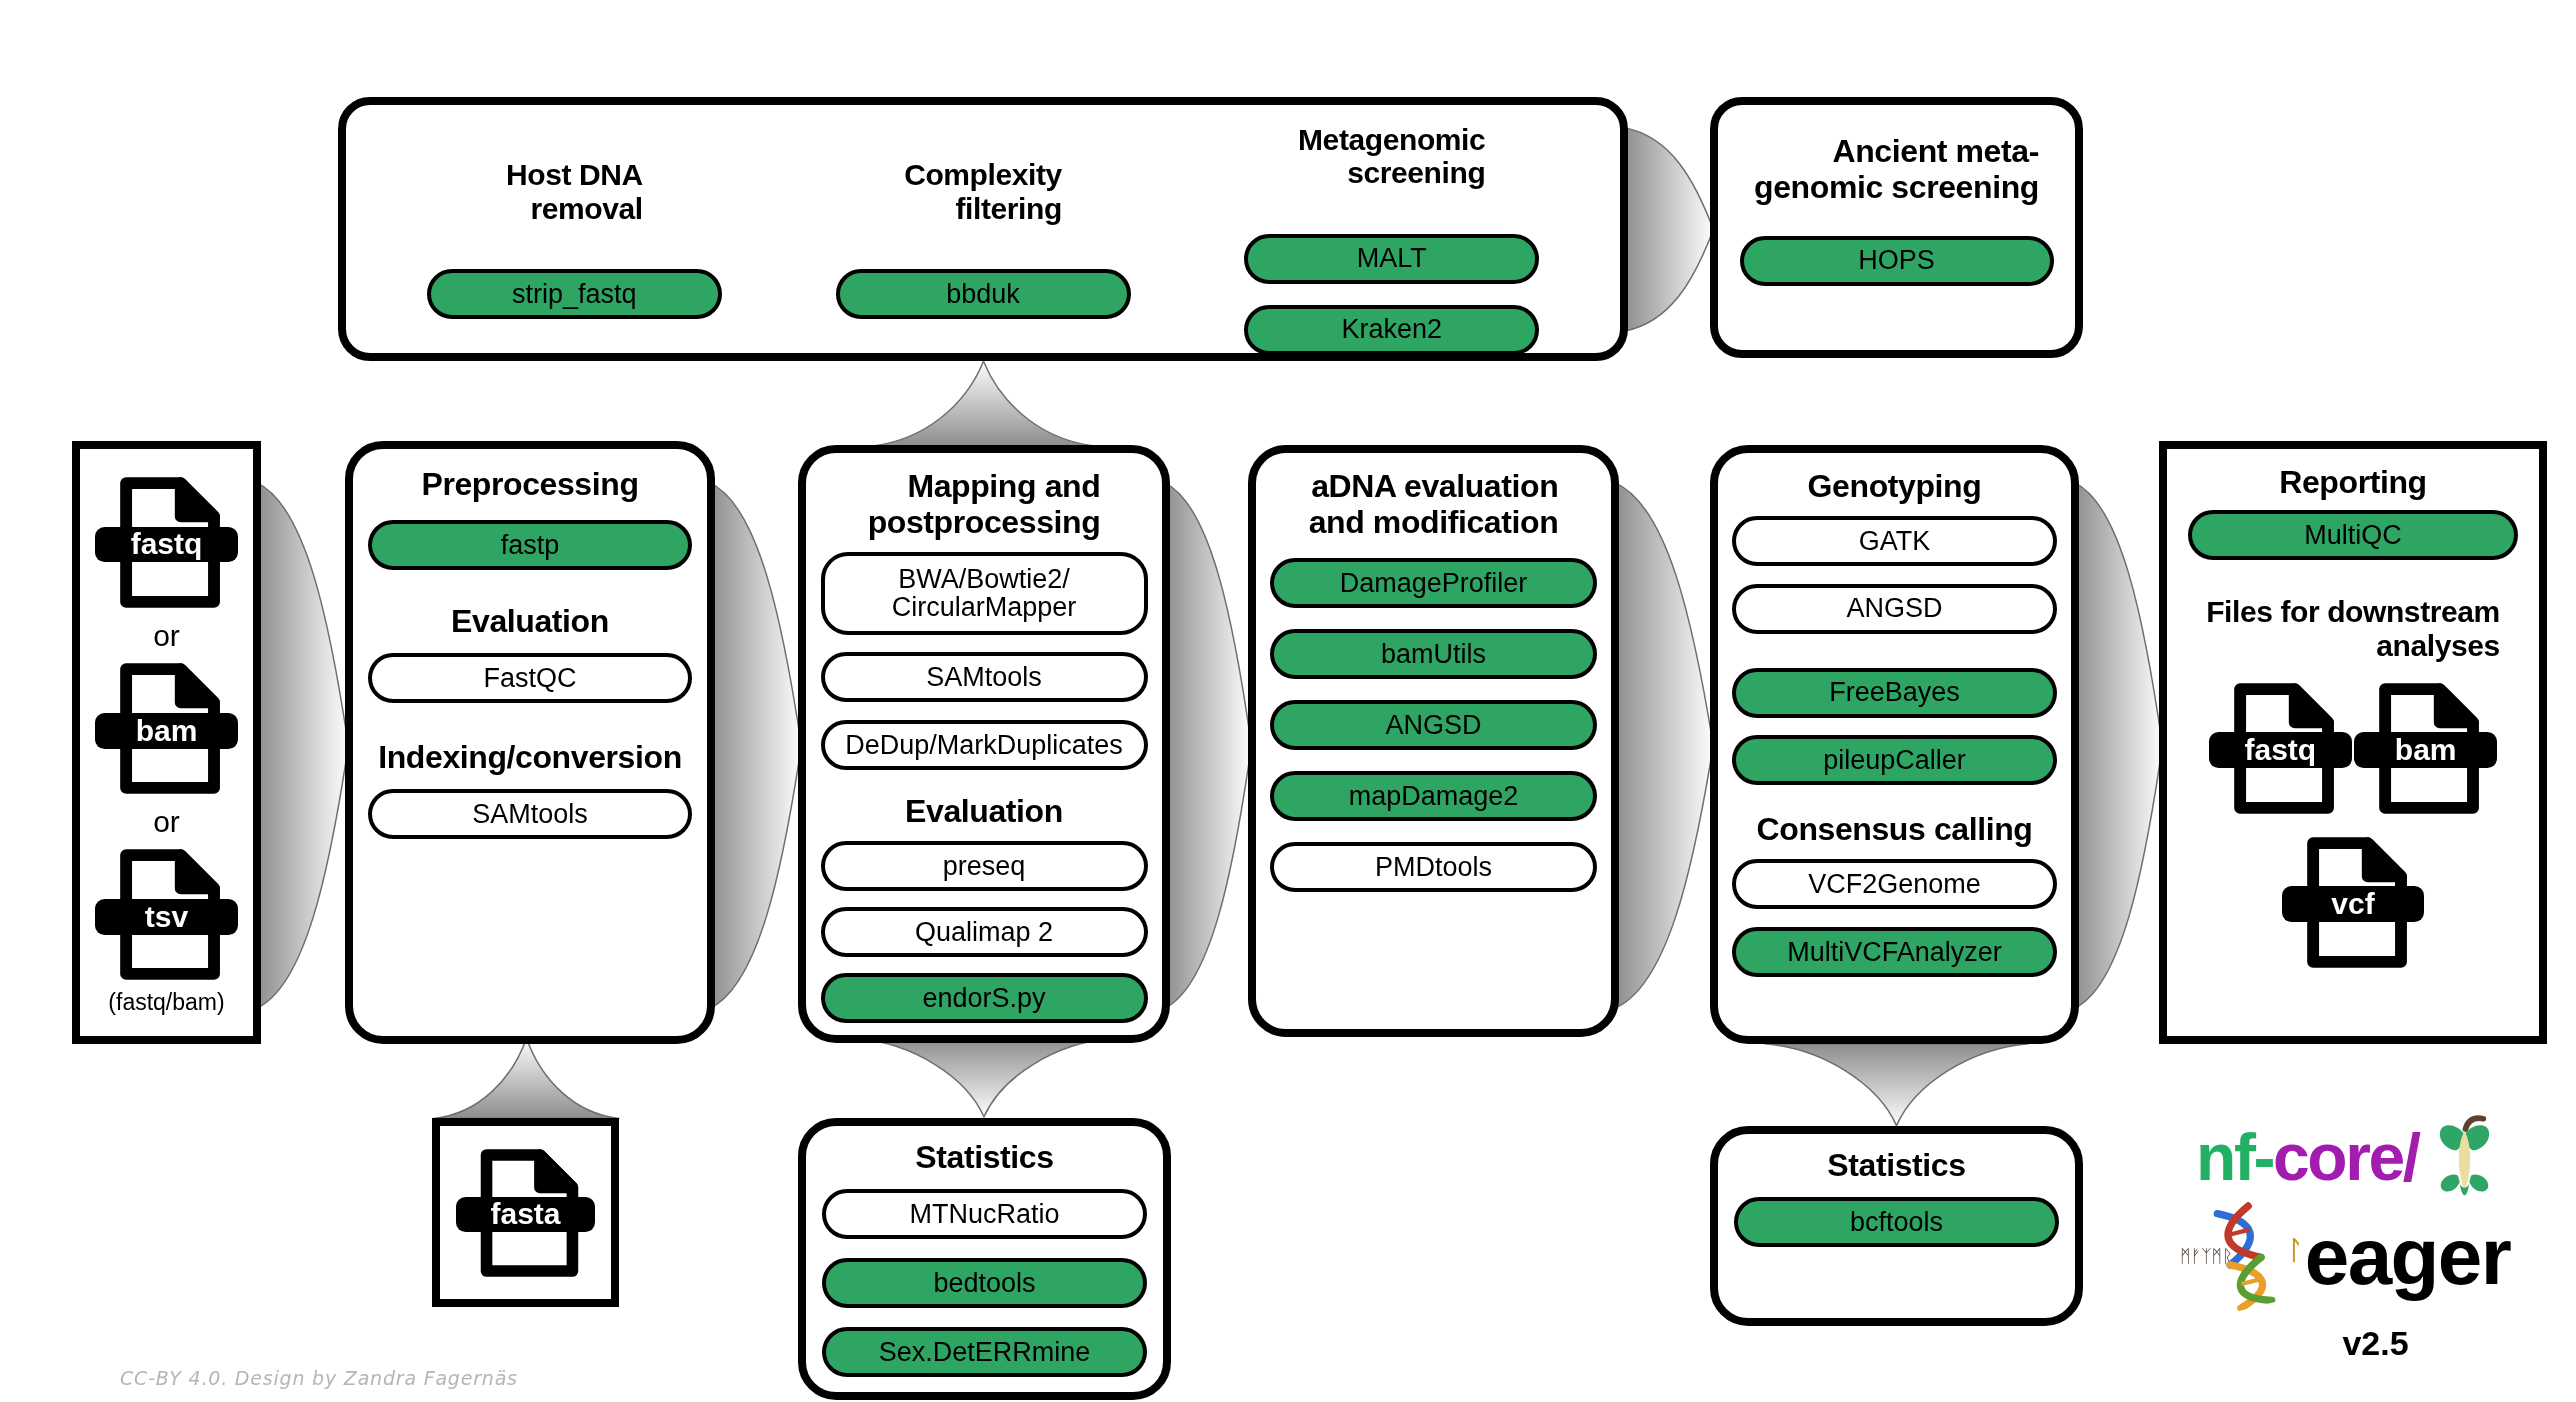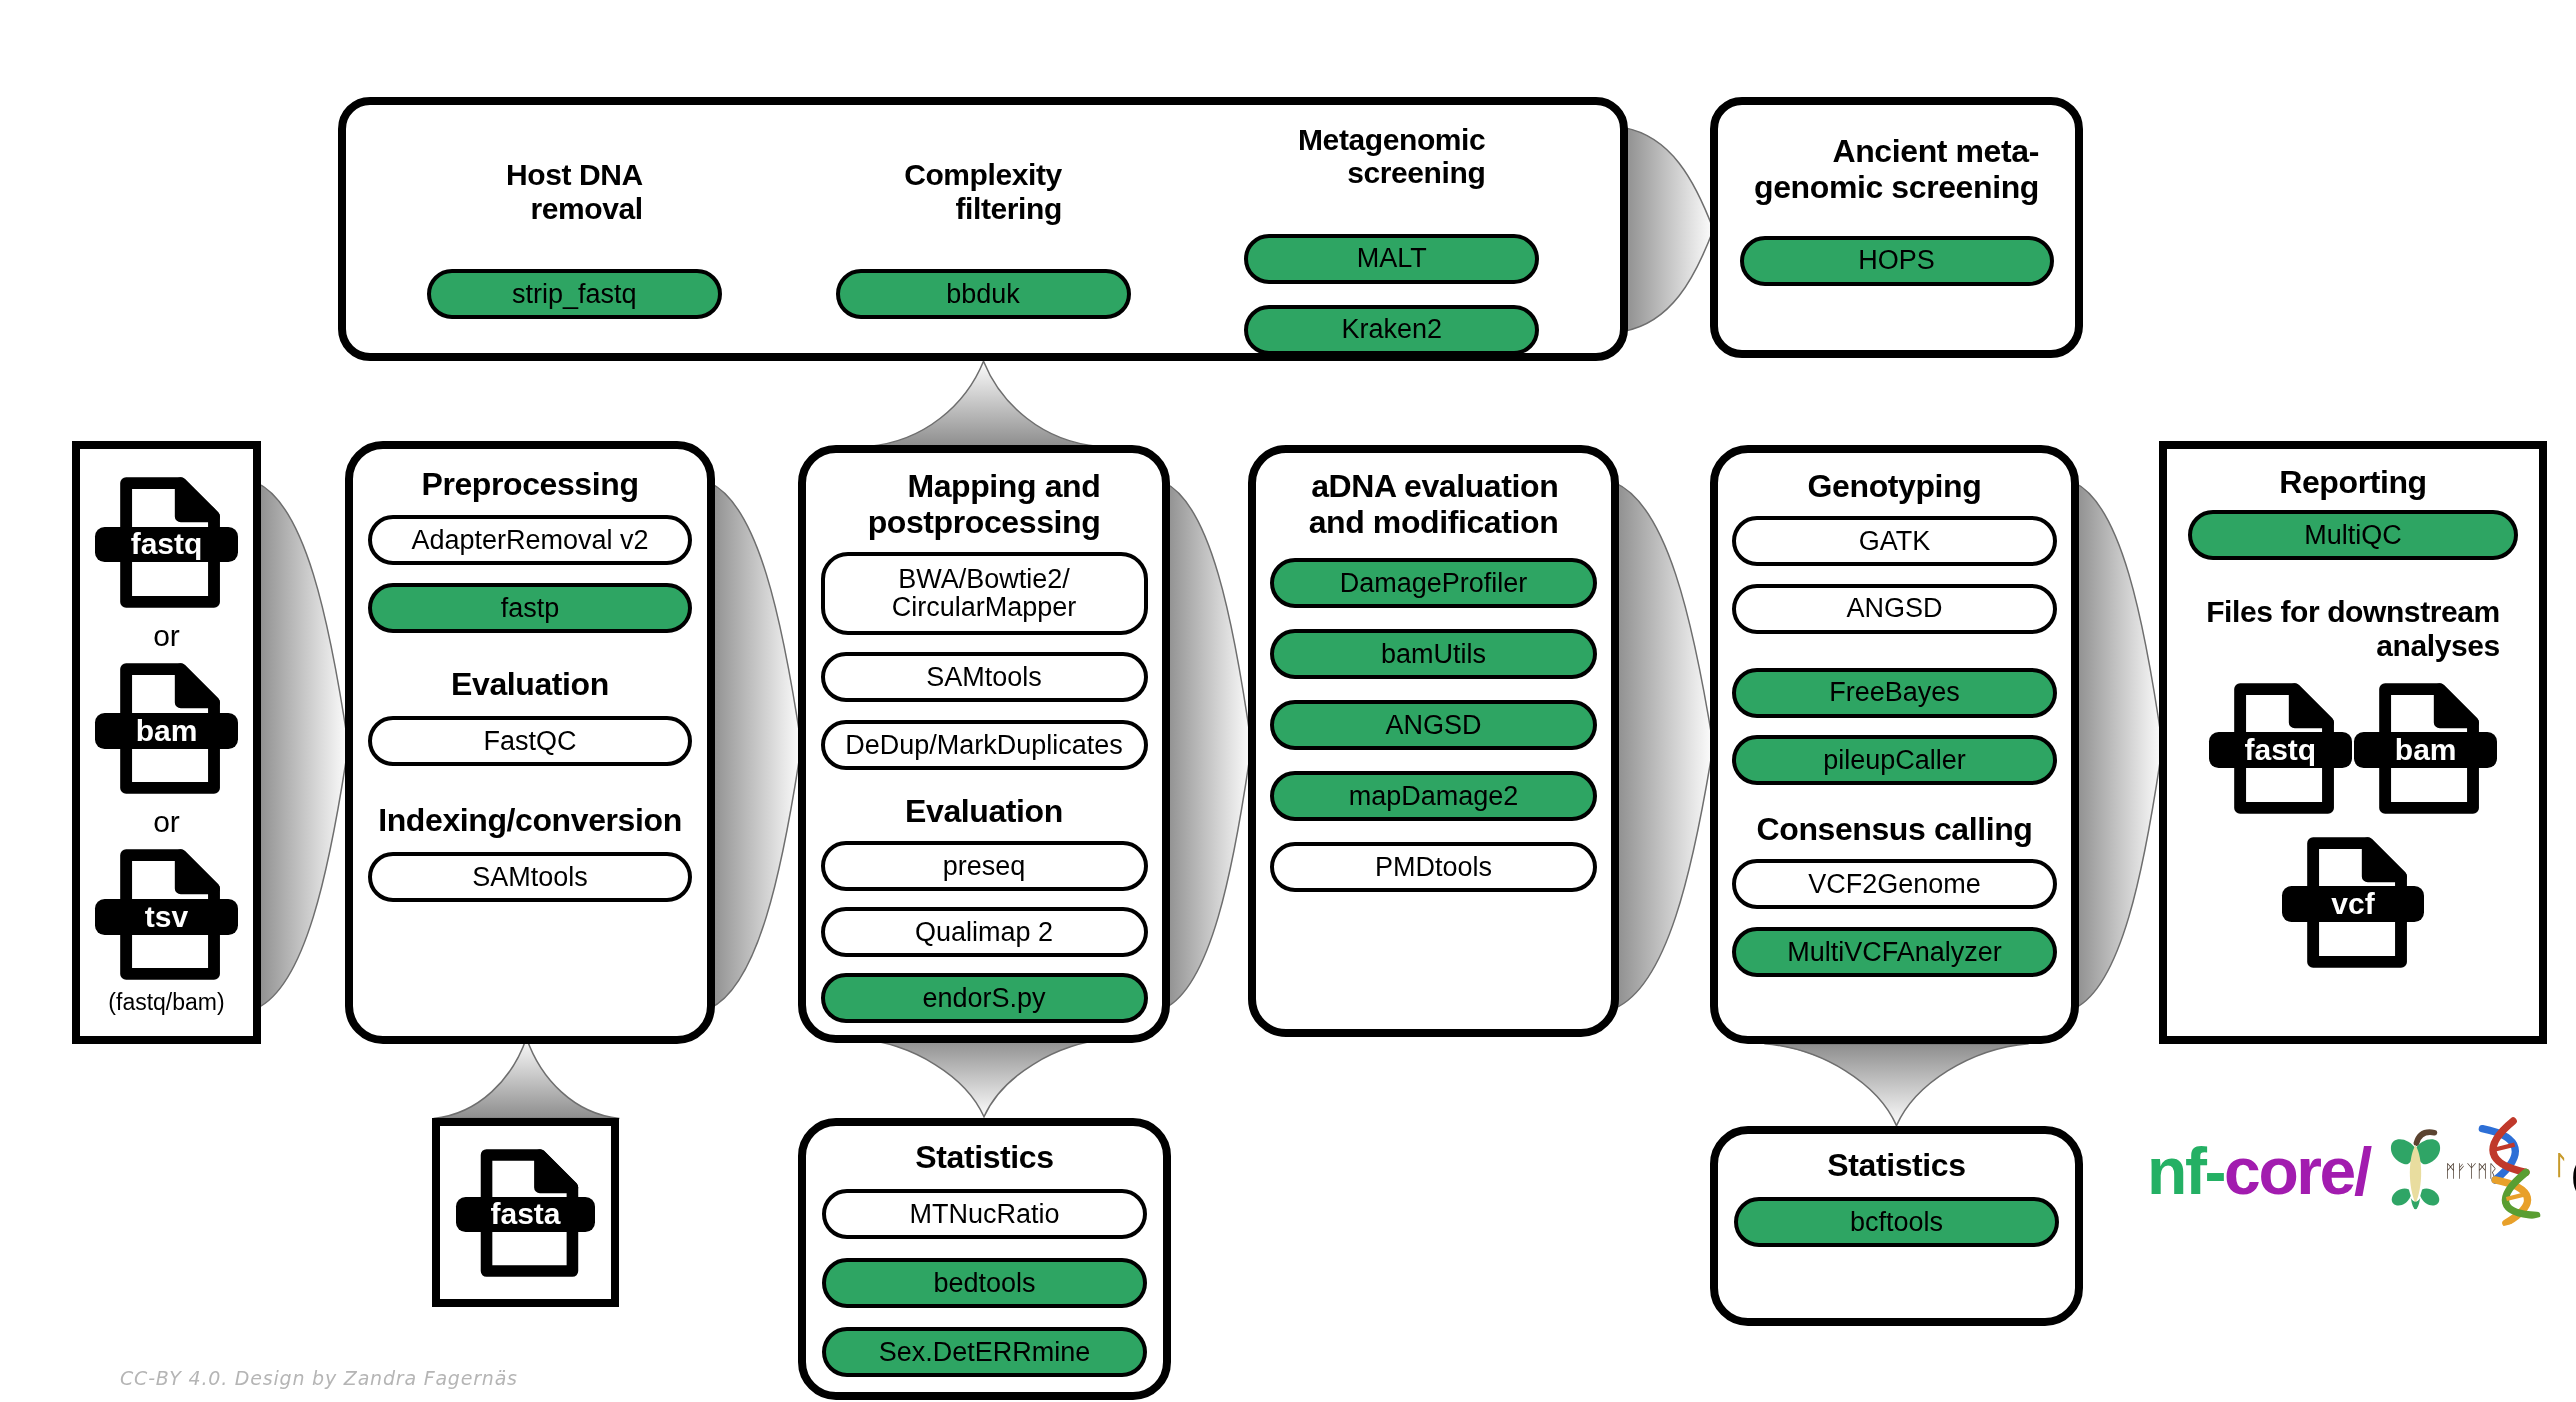--- a/index.html
+++ b/index.html
@@ -29,21 +29,21 @@
   .fband{position:absolute;left:-8%;right:-8%;top:38%;height:27%;background:#000;border-radius:9.6px;
          color:#fff;font-weight:700;font-size:30px;display:flex;align-items:center;justify-content:center;
          letter-spacing:0px;}
   .or{font-size:30px;font-weight:400;}
   .note{font-size:23px;font-weight:400;}
   
   .arrow{position:absolute;}
   .arrow svg{display:block;width:100%;height:100%;}
   .apath{stroke:#6e6e6e;stroke-width:1.5;vector-effect:non-scaling-stroke;}
   
-  #logo{display:flex;flex-direction:row;align-items:center;}
+  #logo{display:flex;flex-direction:column;align-items:center;}
   .logo-line1{display:flex;align-items:center;}
   .logo-nf{font-size:66px;font-weight:800;color:var(--logo_green,#24B064);letter-spacing:-2.4px;}
   .logo-core{font-size:66px;font-weight:800;color:#a21caf;letter-spacing:-2.4px;}
   .logo-eager{font-size:80px;font-weight:800;color:#000;letter-spacing:-1.6px;line-height:1;}
   .logo-version{font-size:34px;font-weight:700;margin-top:11.2px;}
   .logo-line2{display:flex;align-items:center;margin-top:1.6px;}
   .helix-cluster{position:relative;width:120px;height:112px;flex:0 0 auto;}
   .runes{position:absolute;left:-4.8px;top:45px;font-family:"DejaVu Sans",sans-serif;
          font-size:17.6px;color:#4a3b2e;letter-spacing:0px;}
   .rune-gold{position:absolute;right:1.6px;top:34px;font-family:"DejaVu Sans",sans-serif;
@@ -171,21 +171,20 @@
         <path class="docbody" d="M16,6 H62 L90,34 V106 H16 Z"></path>
         <path class="fold" d="M62,6 V34 H90 Z"></path>
       </svg>
     <span class="fband">tsv</span>
   </div>
   <div class="note" style="margin-top:8px">(fastq/bam)</div>
 </div>
 
 <div class="box rounded" style="left:345px;top:441px;width:370px;height:603px;padding-top:17.6px">
   <div class="bh">Preprocessing</div>
-  <div class="pill" style="width:324px;margin-top:13px">AdapterRemoval v2</div>
   <div class="pill green" style="width:324px;margin-top:17.6px">fastp</div>
   <div class="bh" style="margin-top:34px">Evaluation</div>
   <div class="pill" style="width:324px;margin-top:13px">FastQC</div>
   <div class="bh" style="margin-top:37px">Indexing/conversion</div>
   <div class="pill" style="width:324px;margin-top:13px">SAMtools</div>
 </div>
 
 <div class="box rounded" style="left:798px;top:445px;width:372px;height:598px;padding-top:16px">
   <div class="bh">Mapping and
 postprocessing</div>

